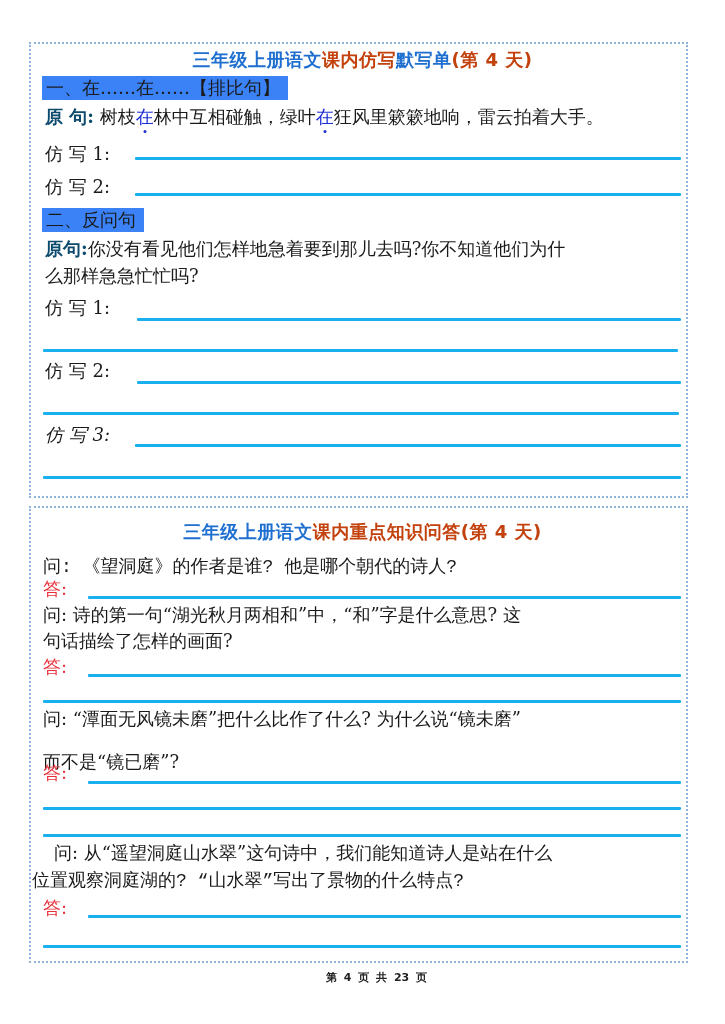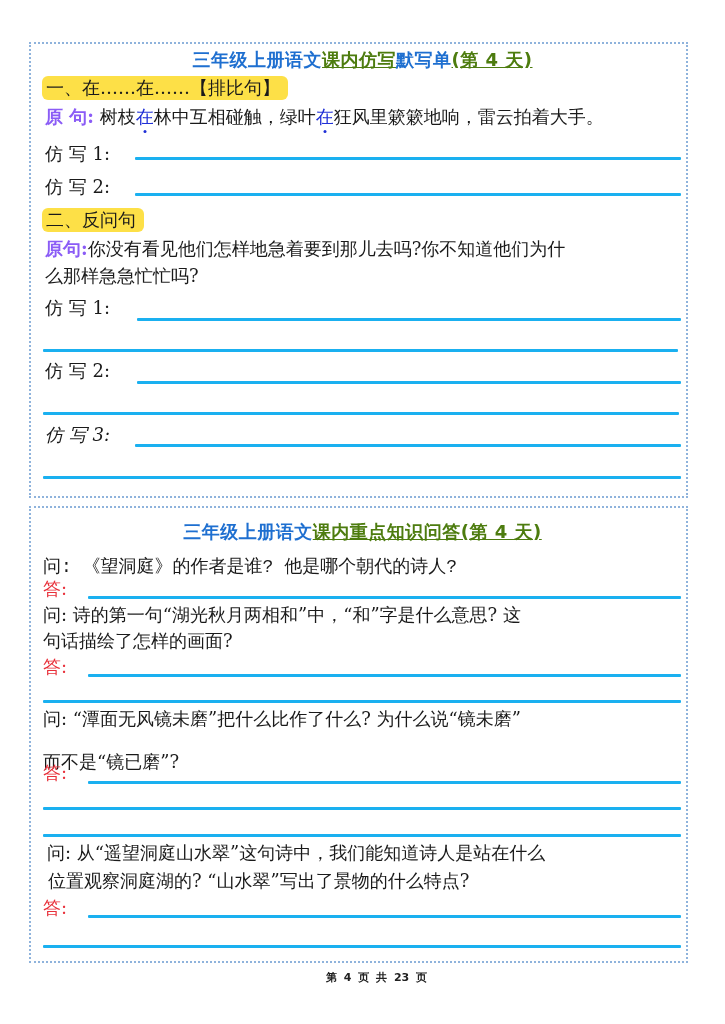--- a/index.html
+++ b/index.html
@@ -12,25 +12,25 @@
     border: 2px dotted #8fb3dc; box-sizing: border-box;
   }
   #box1 { top: 42px; height: 456px; }
   #box2 { top: 506px; height: 457px; }
   .title {
     position: absolute; left: 0; right: 0; text-align: center;
     font-family: "DejaVu Sans", "Liberation Sans", sans-serif;
     font-weight: bold; font-size: 18px; letter-spacing: 0.5px;
   }
   .t-blue { color: #1e6fd0; }
-  .t-red { color: #4d7c0f; text-decoration: underline; }
+  .t-red { color: #c2410c; }
   .abs { position: absolute; white-space: nowrap; }
   .txt { font-size: 18px; line-height: 22px; }
-  .hl { background: #fde047; padding: 1px 8px 1px 4px; border-radius: 6px; }
-  .lbl-blue { color: #8b5cf6; font-weight: bold; }
+  .hl { background: #3b82f6; padding: 1px 8px 1px 4px; }
+  .lbl-blue { color: #0c4a6e; font-weight: bold; }
   .kw-blue { color: #1f2fd6; position: relative; }
   .kw-blue::after {
     content: ""; position: absolute; left: 50%; bottom: -6px; width: 3px; height: 3px;
     background: #1f2fd6; border-radius: 50%; transform: translateX(-50%);
   }
   .lbl-red { color: #e8303a; }
   .line { position: absolute; height: 3px; background: #1ab0f0; border-radius: 1px; }
   .footer {
     position: absolute; top: 970px; left: 0; right: 0; text-align: center;
     font-family: "DejaVu Sans", "Liberation Sans", sans-serif; font-weight: bold; font-size: 11px; color: #222;
@@ -91,19 +91,19 @@
 <div class="line" style="left:88px; width:593px; top:674px;"></div>
 <div class="line" style="left:43px; width:638px; top:700px;"></div>
 
 <div class="abs txt" style="left:43px; top:708px;">问: “潭面无风镜未磨”把什么比作了什么? 为什么说“镜未磨”</div>
 <div class="abs txt" style="left:43px; top:734px;margin-top:17px;">而不是“镜已磨”?</div>
 <div class="abs txt lbl-red" style="left:43px; top:762px;">答:</div>
 <div class="line" style="left:88px; width:593px; top:781px;"></div>
 <div class="line" style="left:43px; width:638px; top:807px;"></div>
 <div class="line" style="left:43px; width:638px; top:834px;"></div>
 
-<div class="abs txt" style="left:47px; top:842px;">问: 从“遥望洞庭山水翠”这句诗中，我们能知道诗人是站在什么</div>
-<div class="abs txt" style="left:48px; top:870px;">位置观察洞庭湖的? “山水翠”写出了景物的什么特点?</div>
+<div class="abs txt" style="left:54px; top:842px;">问: 从“遥望洞庭山水翠”这句诗中，我们能知道诗人是站在什么</div>
+<div class="abs txt" style="left:32px; top:870px;font-family:Liberation Mono, monospace;">位置观察洞庭湖的? “山水翠”写出了景物的什么特点?</div>
 <div class="abs txt lbl-red" style="left:43px; top:897px;">答:</div>
 <div class="line" style="left:88px; width:593px; top:915px;"></div>
 <div class="line" style="left:43px; width:638px; top:945px;"></div>
 
 <div class="footer">第 4 页 共 23 页</div>
 
 </body></html>

